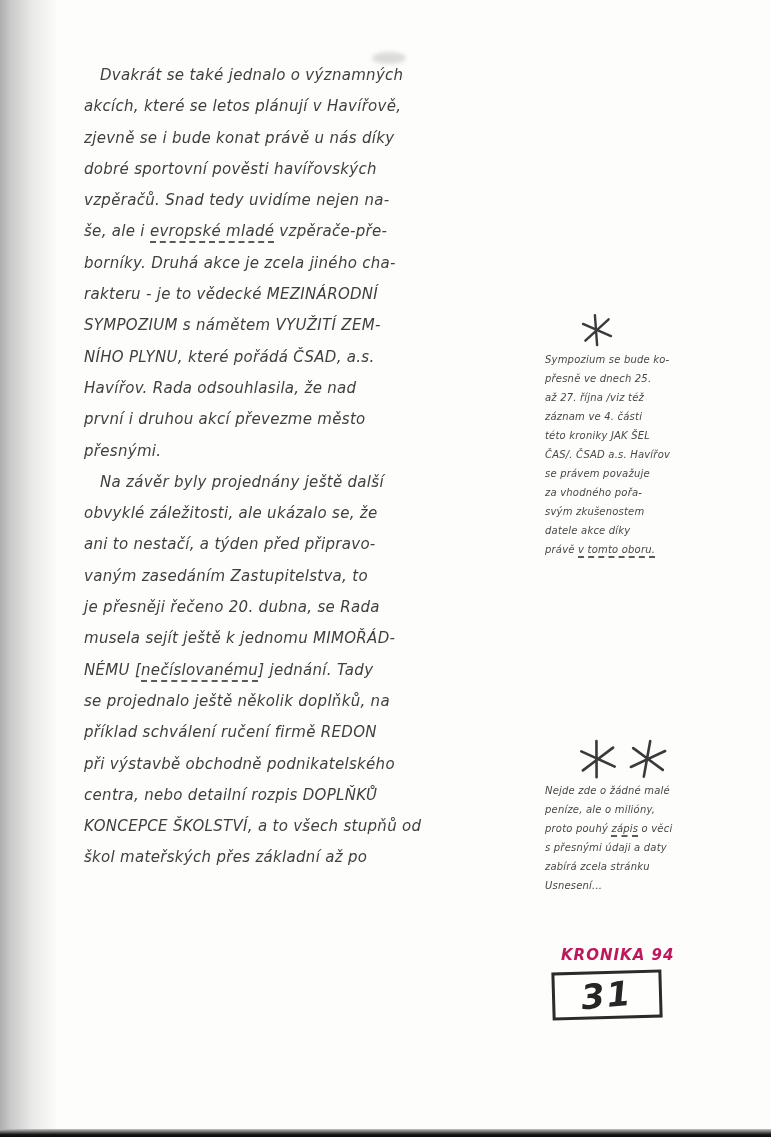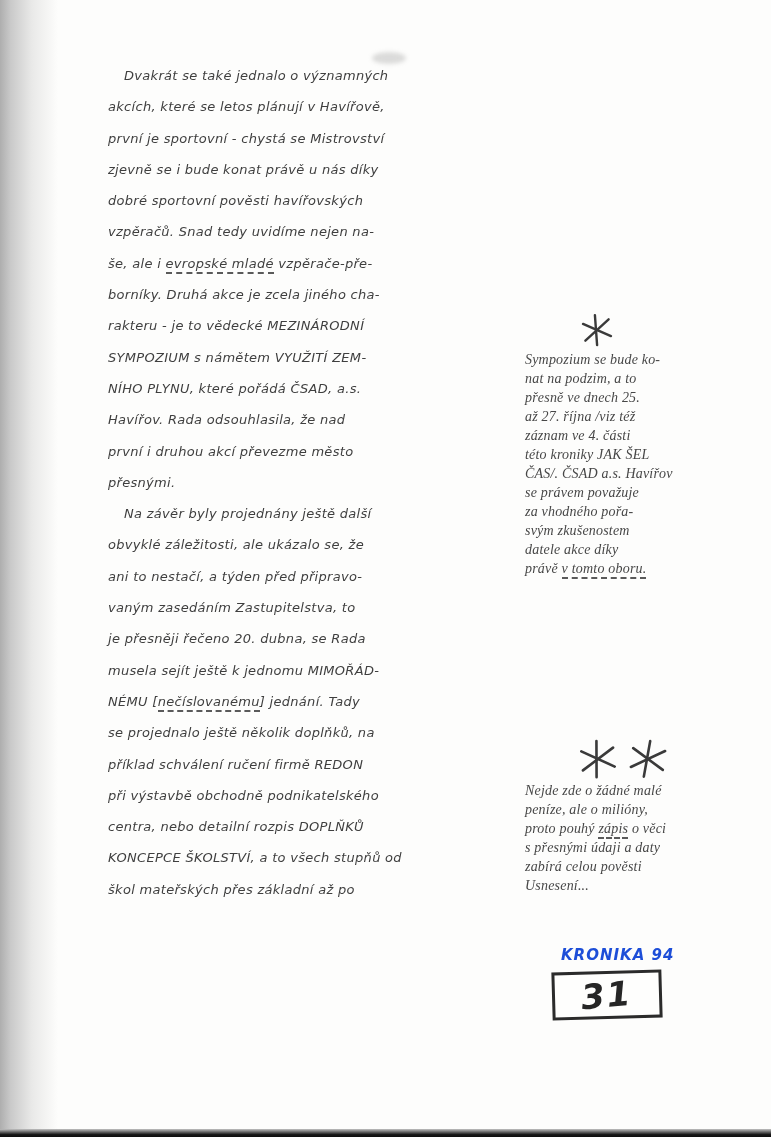--- a/index.html
+++ b/index.html
@@ -21,37 +21,37 @@
     position:absolute;left:0;right:0;bottom:0;height:8px;
     background:linear-gradient(to bottom,#c2c2c2 0,#6b6b6b 35%,#161616 70%,#0d0d0d 100%);
   }
   .smudge{
     position:absolute;left:372px;top:52px;width:34px;height:12px;border-radius:50%;
     background:rgba(120,120,120,.25);filter:blur(2px);
   }
   
   .main-text{
     position:absolute;left:84px;top:60px;width:478px;
-    font-size:13px;line-height:31.3px;letter-spacing:.3px;margin-left:24px;
+    font-size:15px;line-height:31.3px;letter-spacing:.3px;
   }
   .tline{white-space:nowrap;}
   .tline.indent{padding-left:16px;}
   .uline{border-bottom:2px dashed #5a5a5a;padding-bottom:1px;text-align:center;}
   
-  .note{position:absolute;left:525px;width:208px;font-size:14px;line-height:19px;letter-spacing:.2px;color:#474747;font-family:Liberation Serif, serif;}
+  .note{position:absolute;left:545px;width:208px;font-size:10px;line-height:19px;letter-spacing:.2px;color:#474747;}
   .note .tline{white-space:nowrap;}
   .note1{top:350px;}
   .note2{top:781px;}
   .marker1{position:absolute;left:580px;top:312px;width:34px;height:36px;}
   .marker2{position:absolute;left:578px;top:738px;width:92px;height:42px;display:flex;gap:10px;}
   .ast{display:block;}
   
   .kronika-label{
     position:absolute;left:561px;top:946px;
-    font-size:15px;letter-spacing:1px;font-weight:bold;color:#1d4ed8;
+    font-size:15px;letter-spacing:1px;font-weight:bold;color:#be185d;
     white-space:nowrap;
   }
   .page-number-box{
     position:absolute;left:552px;top:971px;width:104px;height:42px;
     border:3px solid #2b2b2b;
     transform:rotate(-1.6deg);
     display:flex;align-items:center;justify-content:center;
     background:rgba(255,255,255,.4);
   }
   .page-number{
@@ -64,21 +64,20 @@
 
 <div class="page">
 
   <div class="scan-shadow-left"></div>
   <div class="scan-edge-bottom"></div>
   <div class="smudge"></div>
 
   <div class="main-text">
       <div class="tline indent"><span>Dvakrát se také jednalo o významných</span></div>
       <div class="tline"><span>akcích, které se letos plánují v Havířově,</span></div>
-      <div class="tline"><span>první je sportovní - chystá se Mistrovství</span></div>
       <div class="tline"><span>zjevně se i bude konat právě u nás díky</span></div>
       <div class="tline"><span>dobré sportovní pověsti havířovských</span></div>
       <div class="tline"><span>vzpěračů. Snad tedy uvidíme nejen na-</span></div>
       <div class="tline"><span>še, ale i </span><span class="uline">evropské mladé</span><span> vzpěrače-pře-</span></div>
       <div class="tline"><span>borníky. Druhá akce je zcela jiného cha-</span></div>
       <div class="tline"><span>rakteru - je to vědecké MEZINÁRODNÍ</span></div>
       <div class="tline"><span>SYMPOZIUM s námětem VYUŽITÍ ZEM-</span></div>
       <div class="tline"><span>NÍHO PLYNU, které pořádá ČSAD, a.s.</span></div>
       <div class="tline"><span>Havířov. Rada odsouhlasila, že nad</span></div>
       <div class="tline"><span>první i druhou akcí převezme město</span></div>
@@ -102,21 +101,20 @@
     <svg class="ast" width="34" height="36" viewBox="0 0 34 36">
       <g stroke="#3a3a3a" stroke-width="2.4" stroke-linecap="round" fill="none" transform="rotate(-8 17 18)">
         <line x1="17" y1="3" x2="15" y2="33"></line>
         <line x1="4" y1="10" x2="30" y2="26"></line>
         <line x1="30" y1="9" x2="4" y2="27"></line>
       </g>
     </svg>
   </div>
   <div class="note note1">
       <div class="tline"><span>Sympozium se bude ko-</span></div>
-      <div class="tline"><span>nat na podzim, a to</span></div>
       <div class="tline"><span>přesně ve dnech 25.</span></div>
       <div class="tline"><span>až 27. října /viz též</span></div>
       <div class="tline"><span>záznam ve 4. části</span></div>
       <div class="tline"><span>této kroniky JAK ŠEL</span></div>
       <div class="tline"><span>ČAS/. ČSAD a.s. Havířov</span></div>
       <div class="tline"><span>se právem považuje</span></div>
       <div class="tline"><span>za vhodného pořa-</span></div>
       <div class="tline"><span>svým zkušenostem</span></div>
       <div class="tline"><span>datele akce díky</span></div>
       <div class="tline"><span>právě </span><span class="uline">v tomto oboru.</span></div>
@@ -136,21 +134,21 @@
         <line x1="4" y1="12" x2="36" y2="30"></line>
         <line x1="36" y1="11" x2="4" y2="31"></line>
       </g>
     </svg>
   </div>
   <div class="note note2">
       <div class="tline"><span>Nejde zde o žádné malé</span></div>
       <div class="tline"><span>peníze, ale o milióny,</span></div>
       <div class="tline"><span>proto pouhý </span><span class="uline">zápis</span><span> o věci</span></div>
       <div class="tline"><span>s přesnými údaji a daty</span></div>
-      <div class="tline"><span>zabírá celou pověsti</span></div>
+      <div class="tline"><span>zabírá zcela stránku</span></div>
       <div class="tline"><span>Usnesení...</span></div>
     </div>
 
   <div class="kronika-label">KRONIKA 94</div>
   <div class="page-number-box">
     <span class="page-number">31</span>
   </div>
 
 </div>
 

